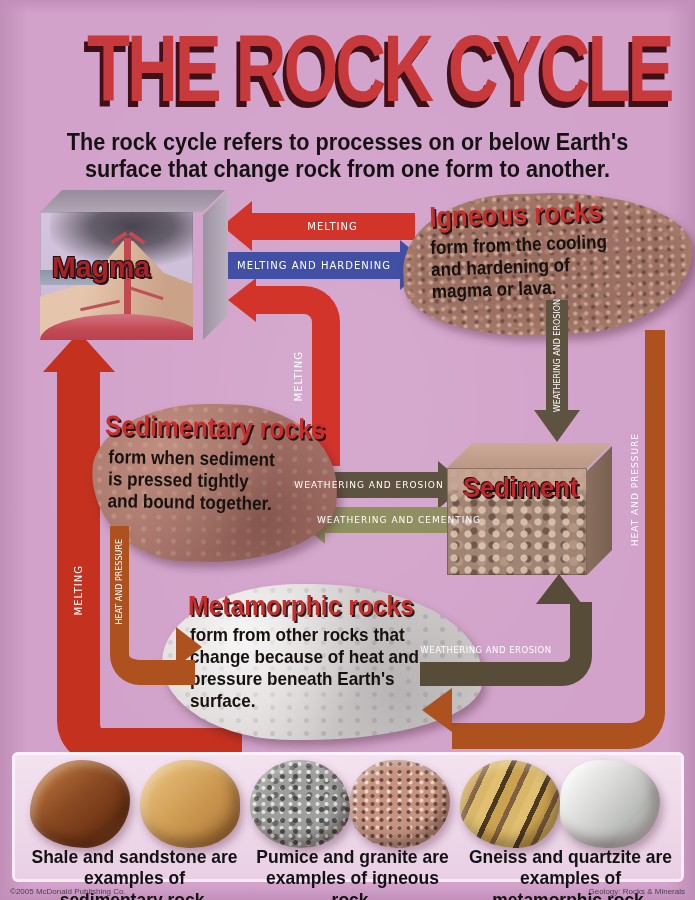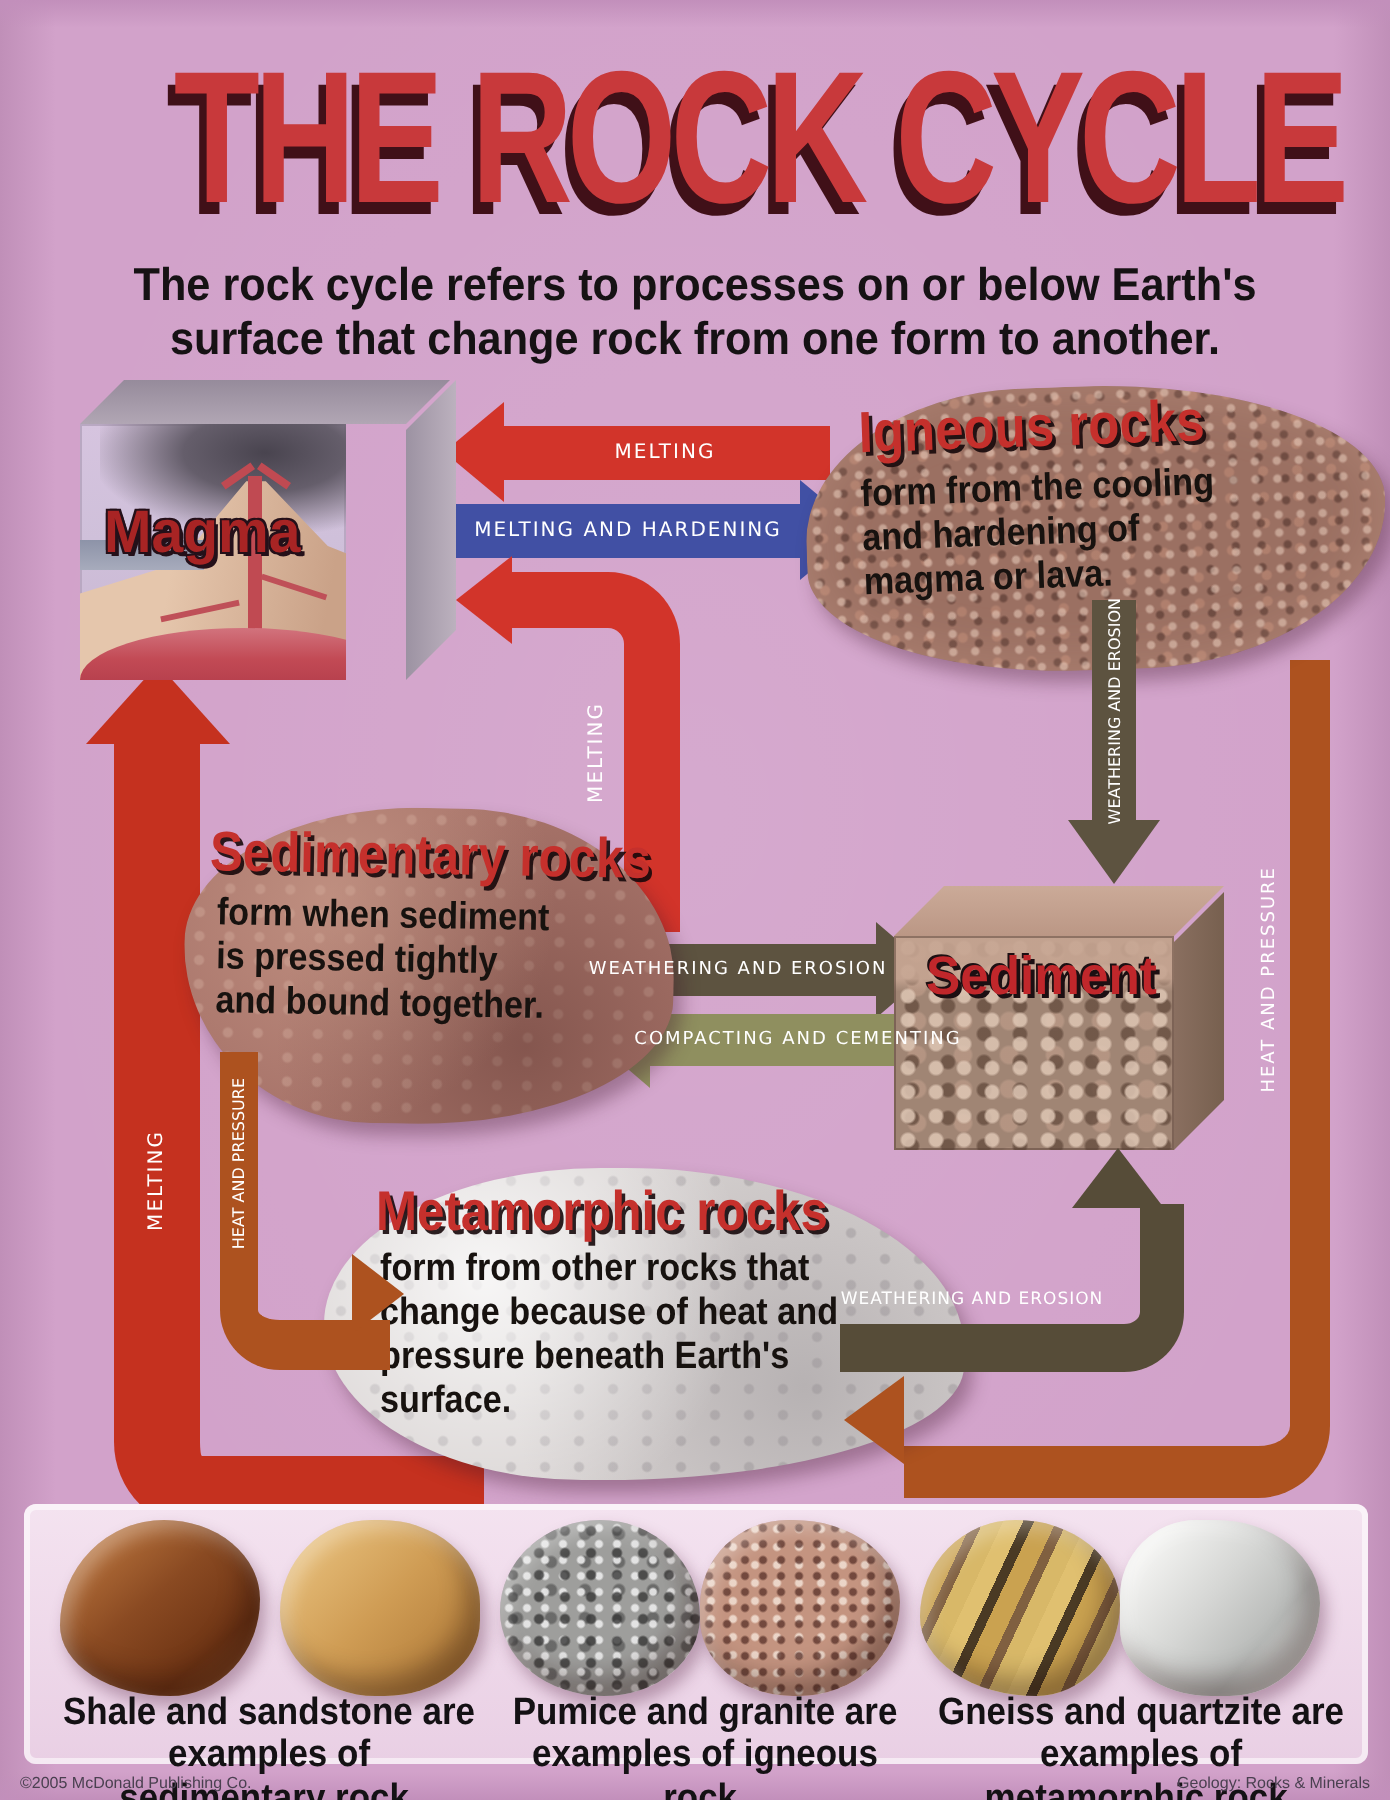--- a/index.html
+++ b/index.html
@@ -115,21 +115,21 @@
   .a10-label span { font-size:10px; }
 
   
   .magma-box { position:absolute; left:40px; top:190px; width:190px; height:150px; z-index:2; }
   .magma-top { position:absolute; left:0; top:0; width:163px; height:22px;
                background:linear-gradient(#968b9b,#b1a6b4);
                transform:skewX(-45deg); transform-origin:0 100%; }
   .magma-right { position:absolute; left:163px; top:25px; width:25px; height:125px;
                background:linear-gradient(90deg,#9c92a2,#bcb1be);
                transform:skewY(-45deg); transform-origin:0 0; }
-  .magma-front { position:absolute; left:0; top:22px; width:133px; height:128px; overflow:hidden;
+  .magma-front { position:absolute; left:0; top:22px; width:153px; height:128px; overflow:hidden;
                background:linear-gradient(#d6c4df 0%,#cfc0da 45%,#c9b5d1 100%);
                box-shadow:inset 0 0 0 1px #b9a8c2; }
   .smoke   { position:absolute; left:10px; top:-18px; width:150px; height:72px;
              background:radial-gradient(ellipse at 55% 45%, #49444f 0%, #655e6b 35%, rgba(120,112,125,0.6) 55%, transparent 75%); }
   .sea     { position:absolute; left:0; top:58px; width:62px; height:15px;
              background:linear-gradient(#8d93a8,#a7abbc); }
   .volcano { position:absolute; left:0; top:20px; width:163px; height:108px;
              background:linear-gradient(100deg,#e5c6ac 30%,#caa288 75%);
              clip-path:polygon(0 80%, 0 60%, 30% 46%, 51% 8%, 57% 8%, 76% 38%, 100% 52%, 100% 100%, 0 100%); }
   .conduit { position:absolute; left:84px; top:26px; width:7px; height:102px; background:#c04a52; }
@@ -276,21 +276,21 @@
   <div class="vband a4-label">
       <span>WEATHERING AND EROSION</span>
     </div>
 
   <div class="shaft a5-shaft"></div>
   <div class="head a5-head"></div>
   <div class="alabel a5-label">WEATHERING AND EROSION</div>
 
   <div class="shaft a6-shaft"></div>
   <div class="head a6-head"></div>
-  <div class="alabel a6-label">COMPACTING AND CEMENTING</div>
+  <div class="alabel a6-label">WEATHERING AND CEMENTING</div>
 
   <div class="a7-elbow"></div>
   <div class="head a7-head"></div>
   <div class="vband a7-label">
       <span>HEAT AND PRESSURE</span>
     </div>
 
   <div class="a8-elbow"></div>
   <div class="head a8-head"></div>
   <div class="alabel a8-label">WEATHERING AND EROSION</div>

